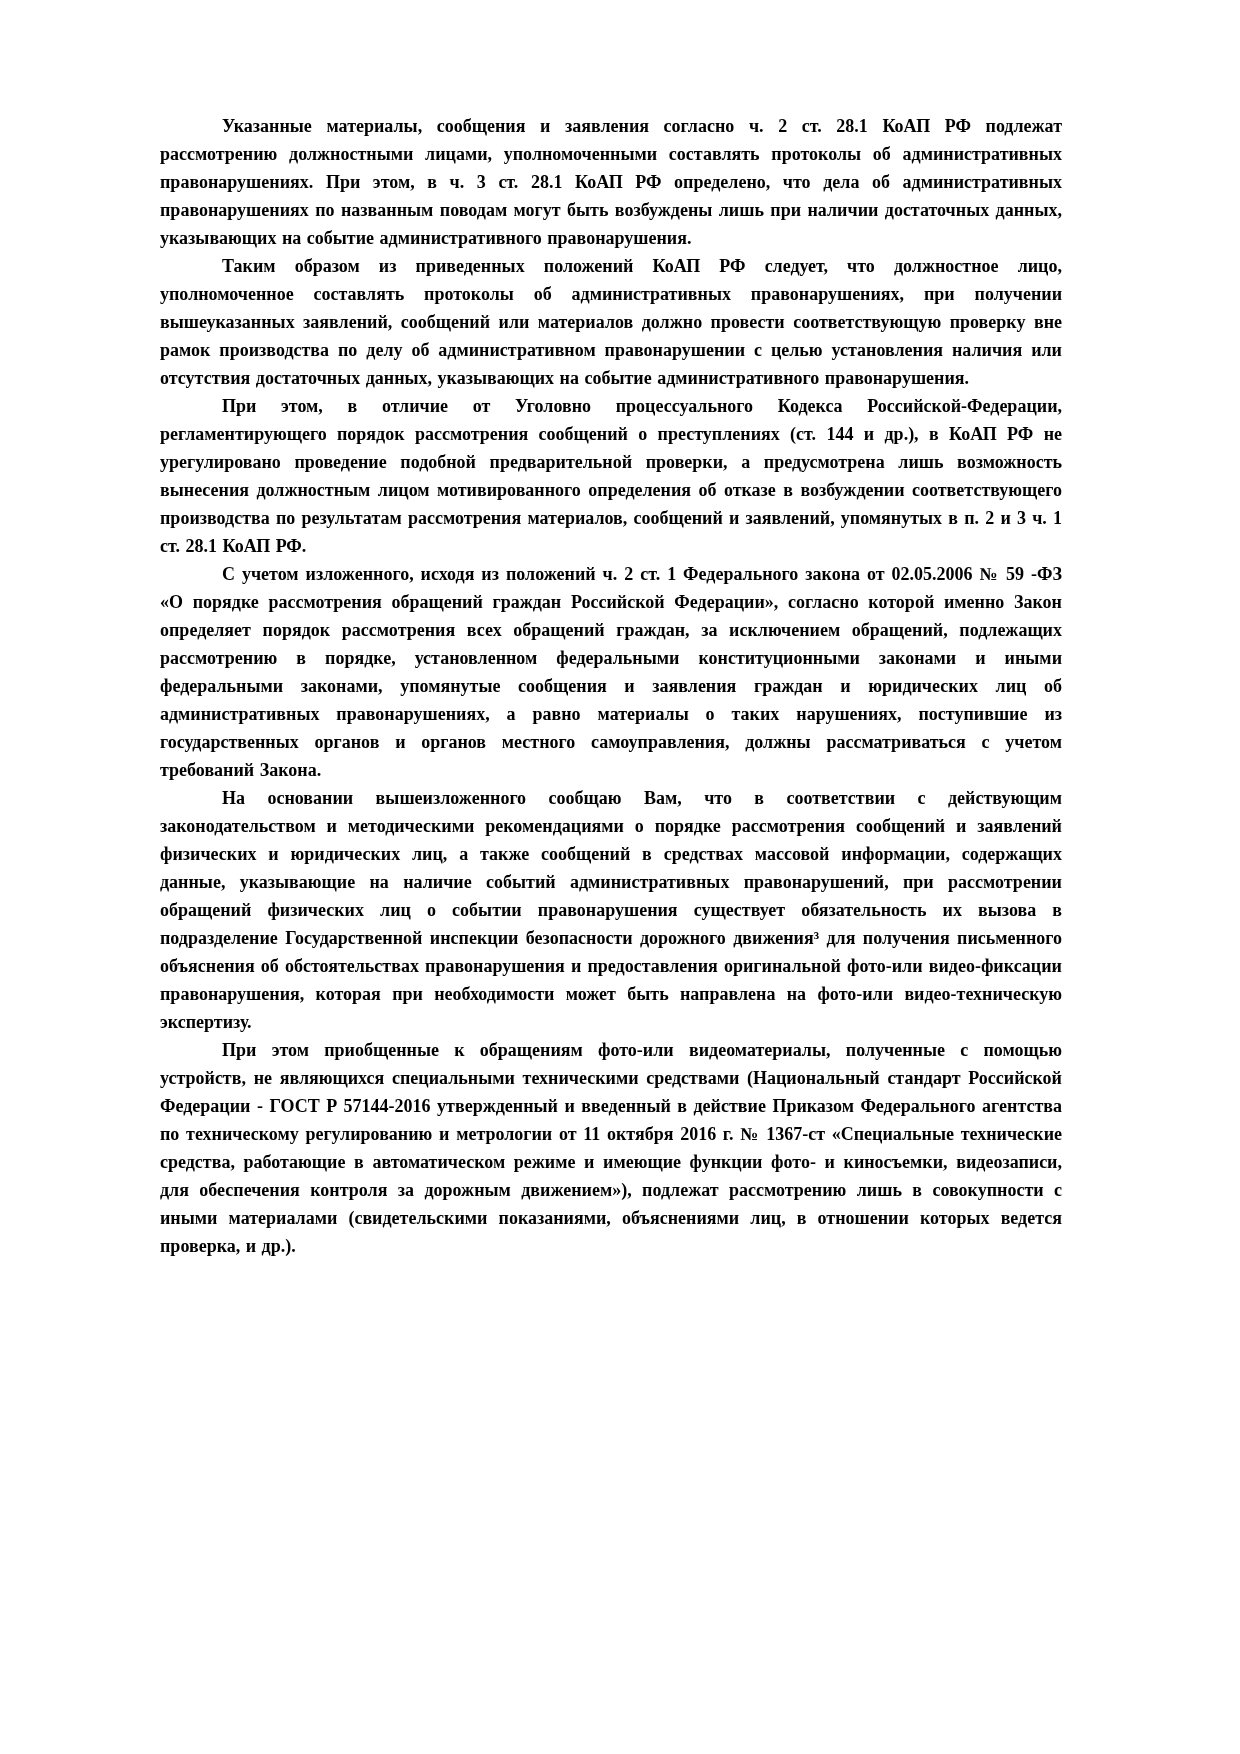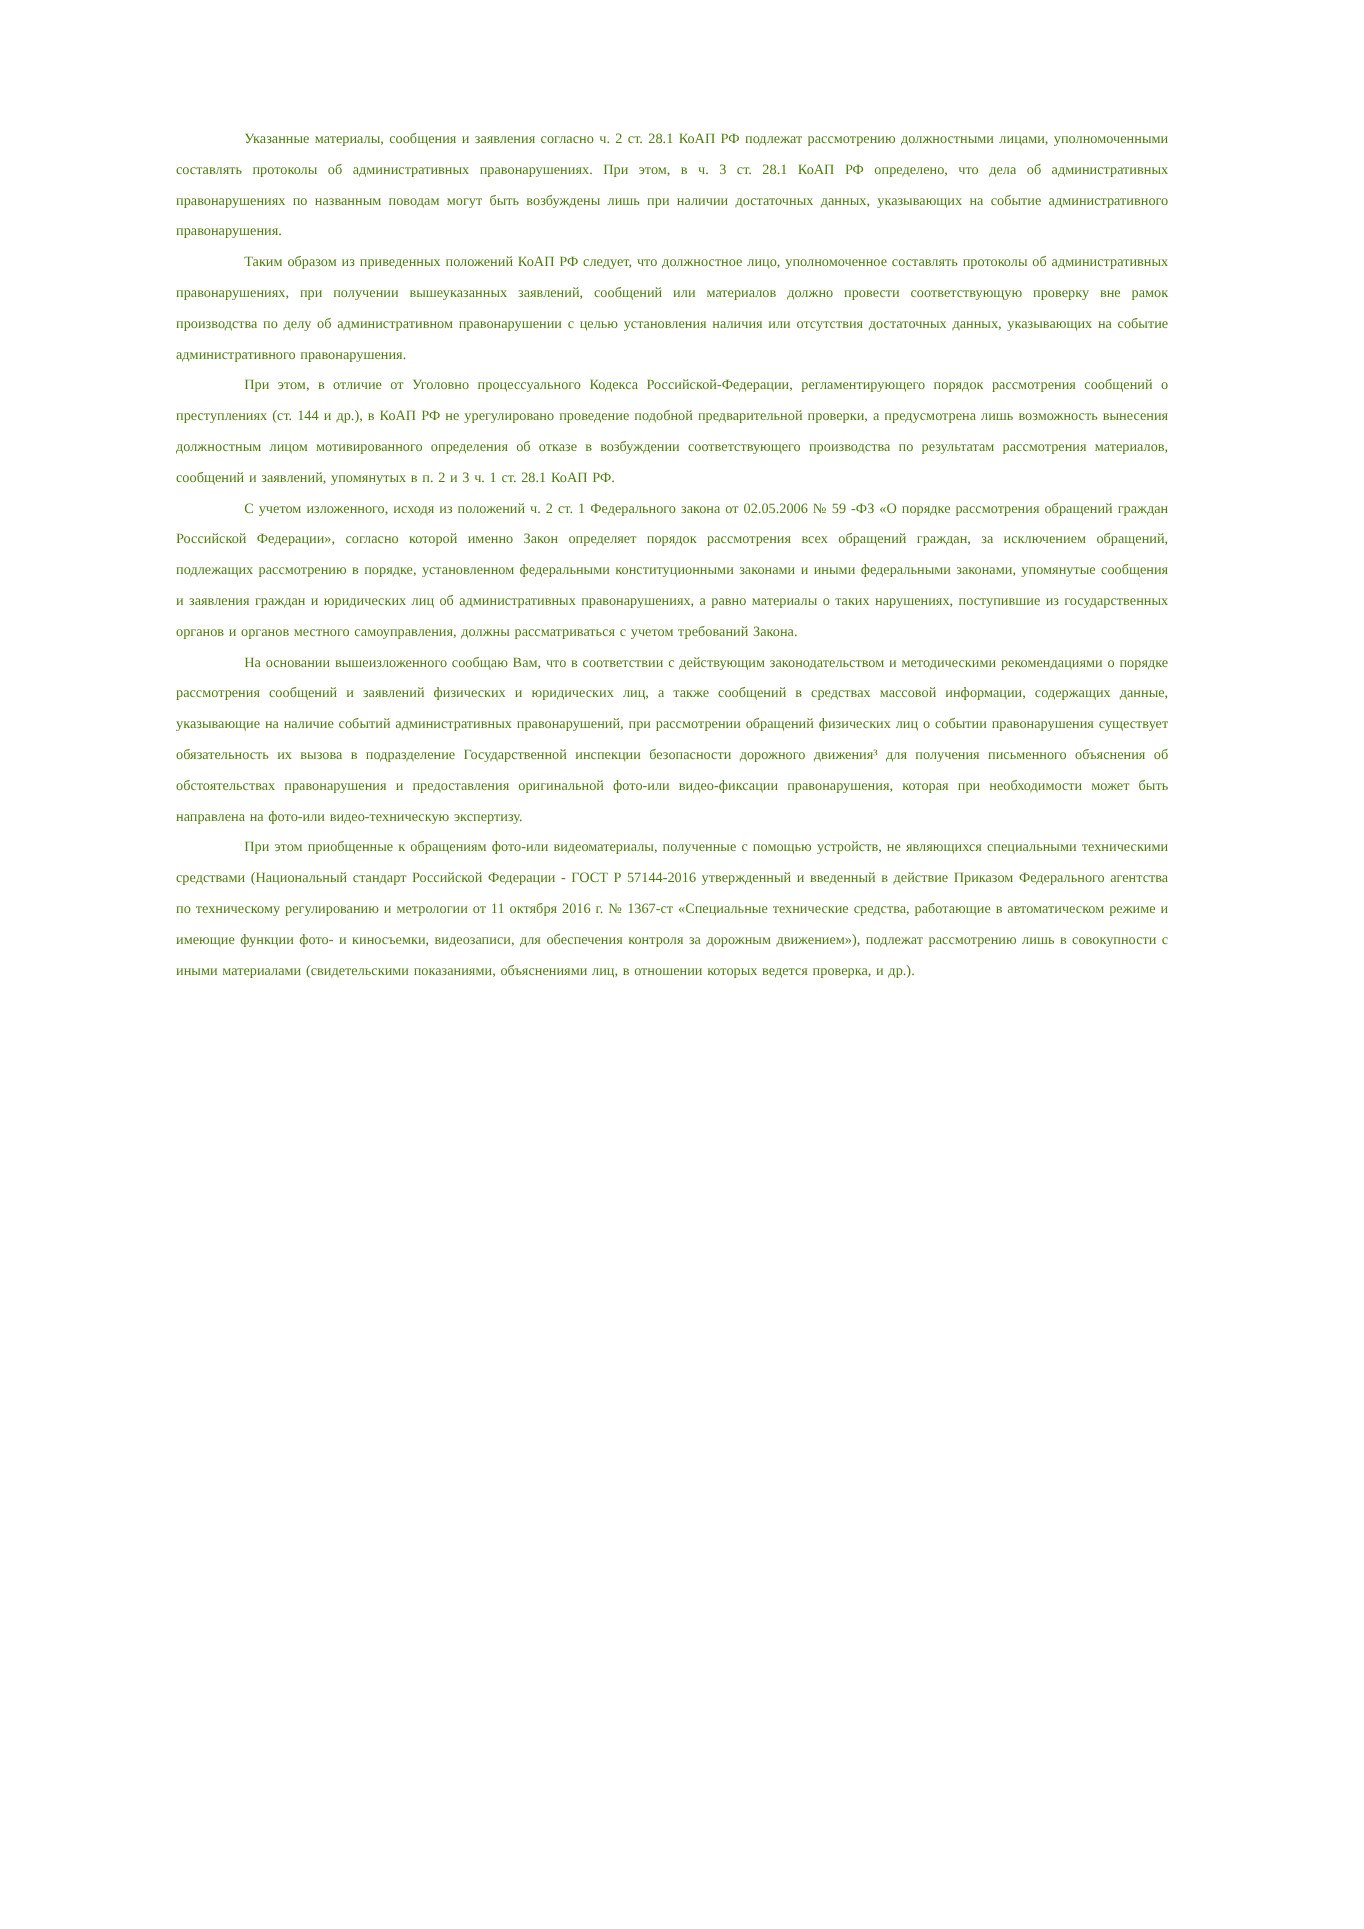--- a/index.html
+++ b/index.html
@@ -12,24 +12,25 @@
     width: 1240px;
     height: 1754px;
     margin: 0 auto;
     background: #ffffff;
     box-sizing: border-box;
     padding: 112px 178px 60px 160px;
     overflow: hidden;
   }
   .doc-body {
     font-family: "Liberation Serif", "DejaVu Serif", serif;
-    font-size: 13px;
+    font-size: 18px;
     line-height: 28px;
-    color: #4d7c0f;
+    color: #000000;
     text-align: justify;
+    font-weight: bold;
   }
   .doc-body p {
     margin: 0;
     padding: 0;
     text-indent: 62px;
     word-spacing: 1px;
   }
 </style>
 </head>
 <body>

